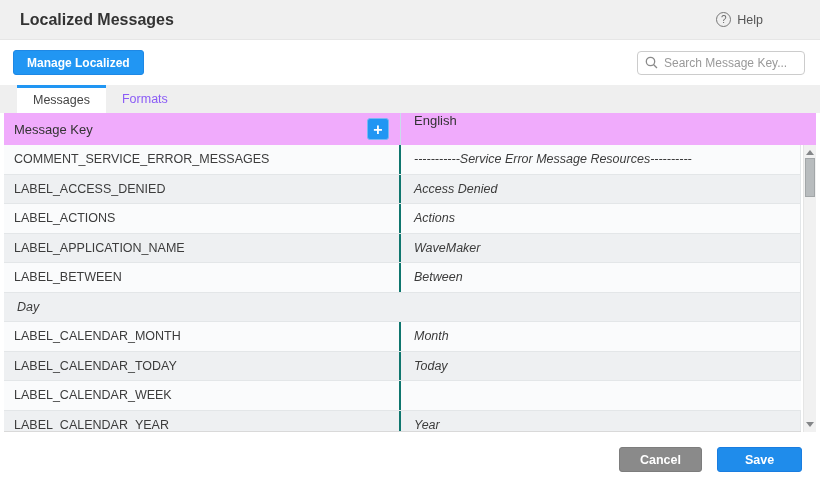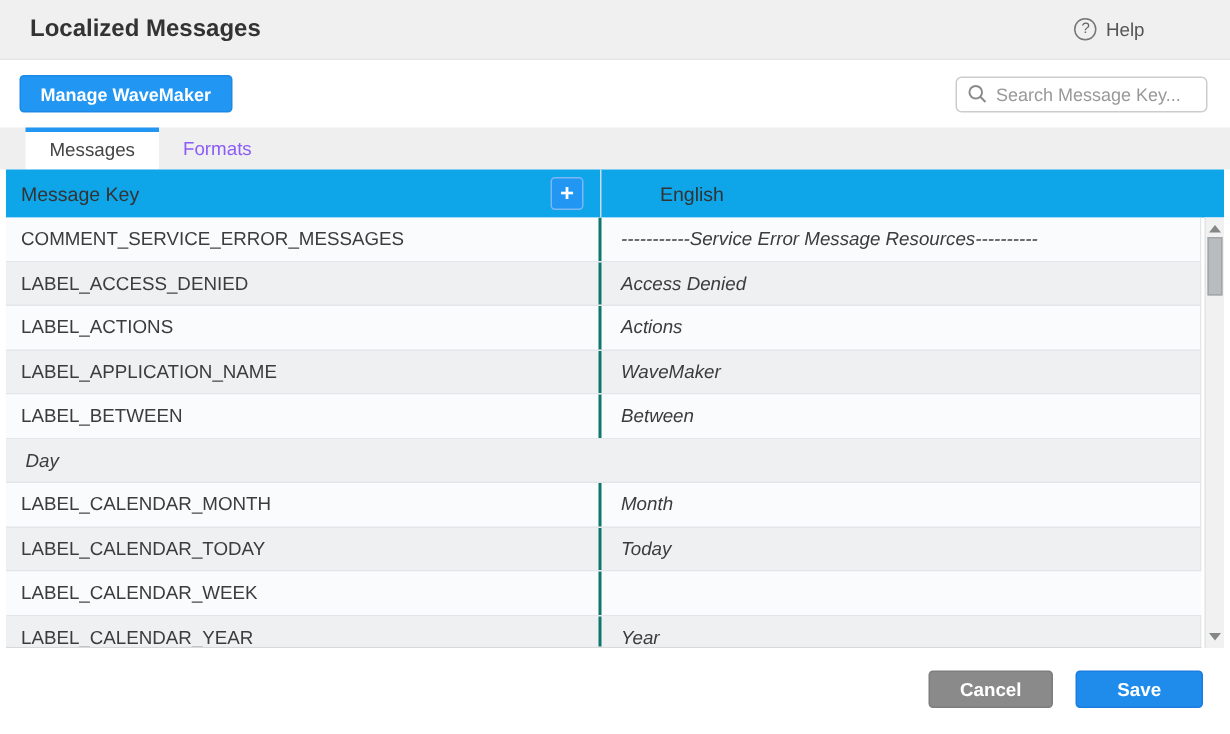--- a/index.html
+++ b/index.html
@@ -37,22 +37,22 @@
   
   .tabstrip { position:absolute; top:85px; left:0; width:820px; height:28px;
               background:#efefef; display:flex; padding-left:17px;text-align:center; }
   .tab { padding:0 16px; font-size:12.5px; color:#8b5cf6; line-height:28px;
          cursor:pointer; }
   .tab.active { background:#fff; border-top:3px solid #2196f3;
                 line-height:25px; color:#444; }
 
   
   .grid { position:absolute; top:113px; left:4px; width:812px; height:319px; }
-  .grid-header { height:32px; background:#0ea5e9; display:flex;
-                 align-items:center; font-size:13px; color:#333; font-weight:500;gap:26px; }
+  .grid-header { height:32px; background:#f0abfc; display:flex;
+                 align-items:flex-start; font-size:13px; color:#333; font-weight:500; }
   .gh-col1 { width:397px; height:100%; display:flex; align-items:center;
              justify-content:space-between; padding:0 11px 0 10px;
              border-right:1px solid #c9dcea; }
   .add-btn { width:22px; height:22px; background:#2196f3;
              border:1px solid #79b8f3; border-radius:3px; color:#fff;
              font-size:16px; font-weight:700; line-height:19px;
              text-align:center; cursor:pointer; padding:0; }
   .gh-col2 { flex:1; padding-left:13px; }
   .grid-body { position:absolute; top:32px; left:0; right:15px; height:287px;
                overflow:hidden; border-bottom:1px solid #d9d9d9; }
@@ -92,21 +92,21 @@
 
   <div class="titlebar">
     <div class="title">Localized Messages</div>
     <div class="help">
       <span class="help-circle">?</span>
       <span>Help</span>
     </div>
   </div>
 
   <div class="toolbar">
-    <button class="btn-manage">Manage WaveMaker</button>
+    <button class="btn-manage">Manage Localized</button>
     <div class="searchbox">
       <svg width="13" height="13" viewBox="0 0 13 13">
         <circle cx="5.5" cy="5.5" r="4.2" fill="none" stroke="#8a8a8a" stroke-width="1.3"></circle>
         <line x1="8.7" y1="8.7" x2="12" y2="12" stroke="#8a8a8a" stroke-width="1.3"></line>
       </svg>
       <input type="text" placeholder="Search Message Key..." style="">
     </div>
   </div>
 
   <div class="tabstrip">

